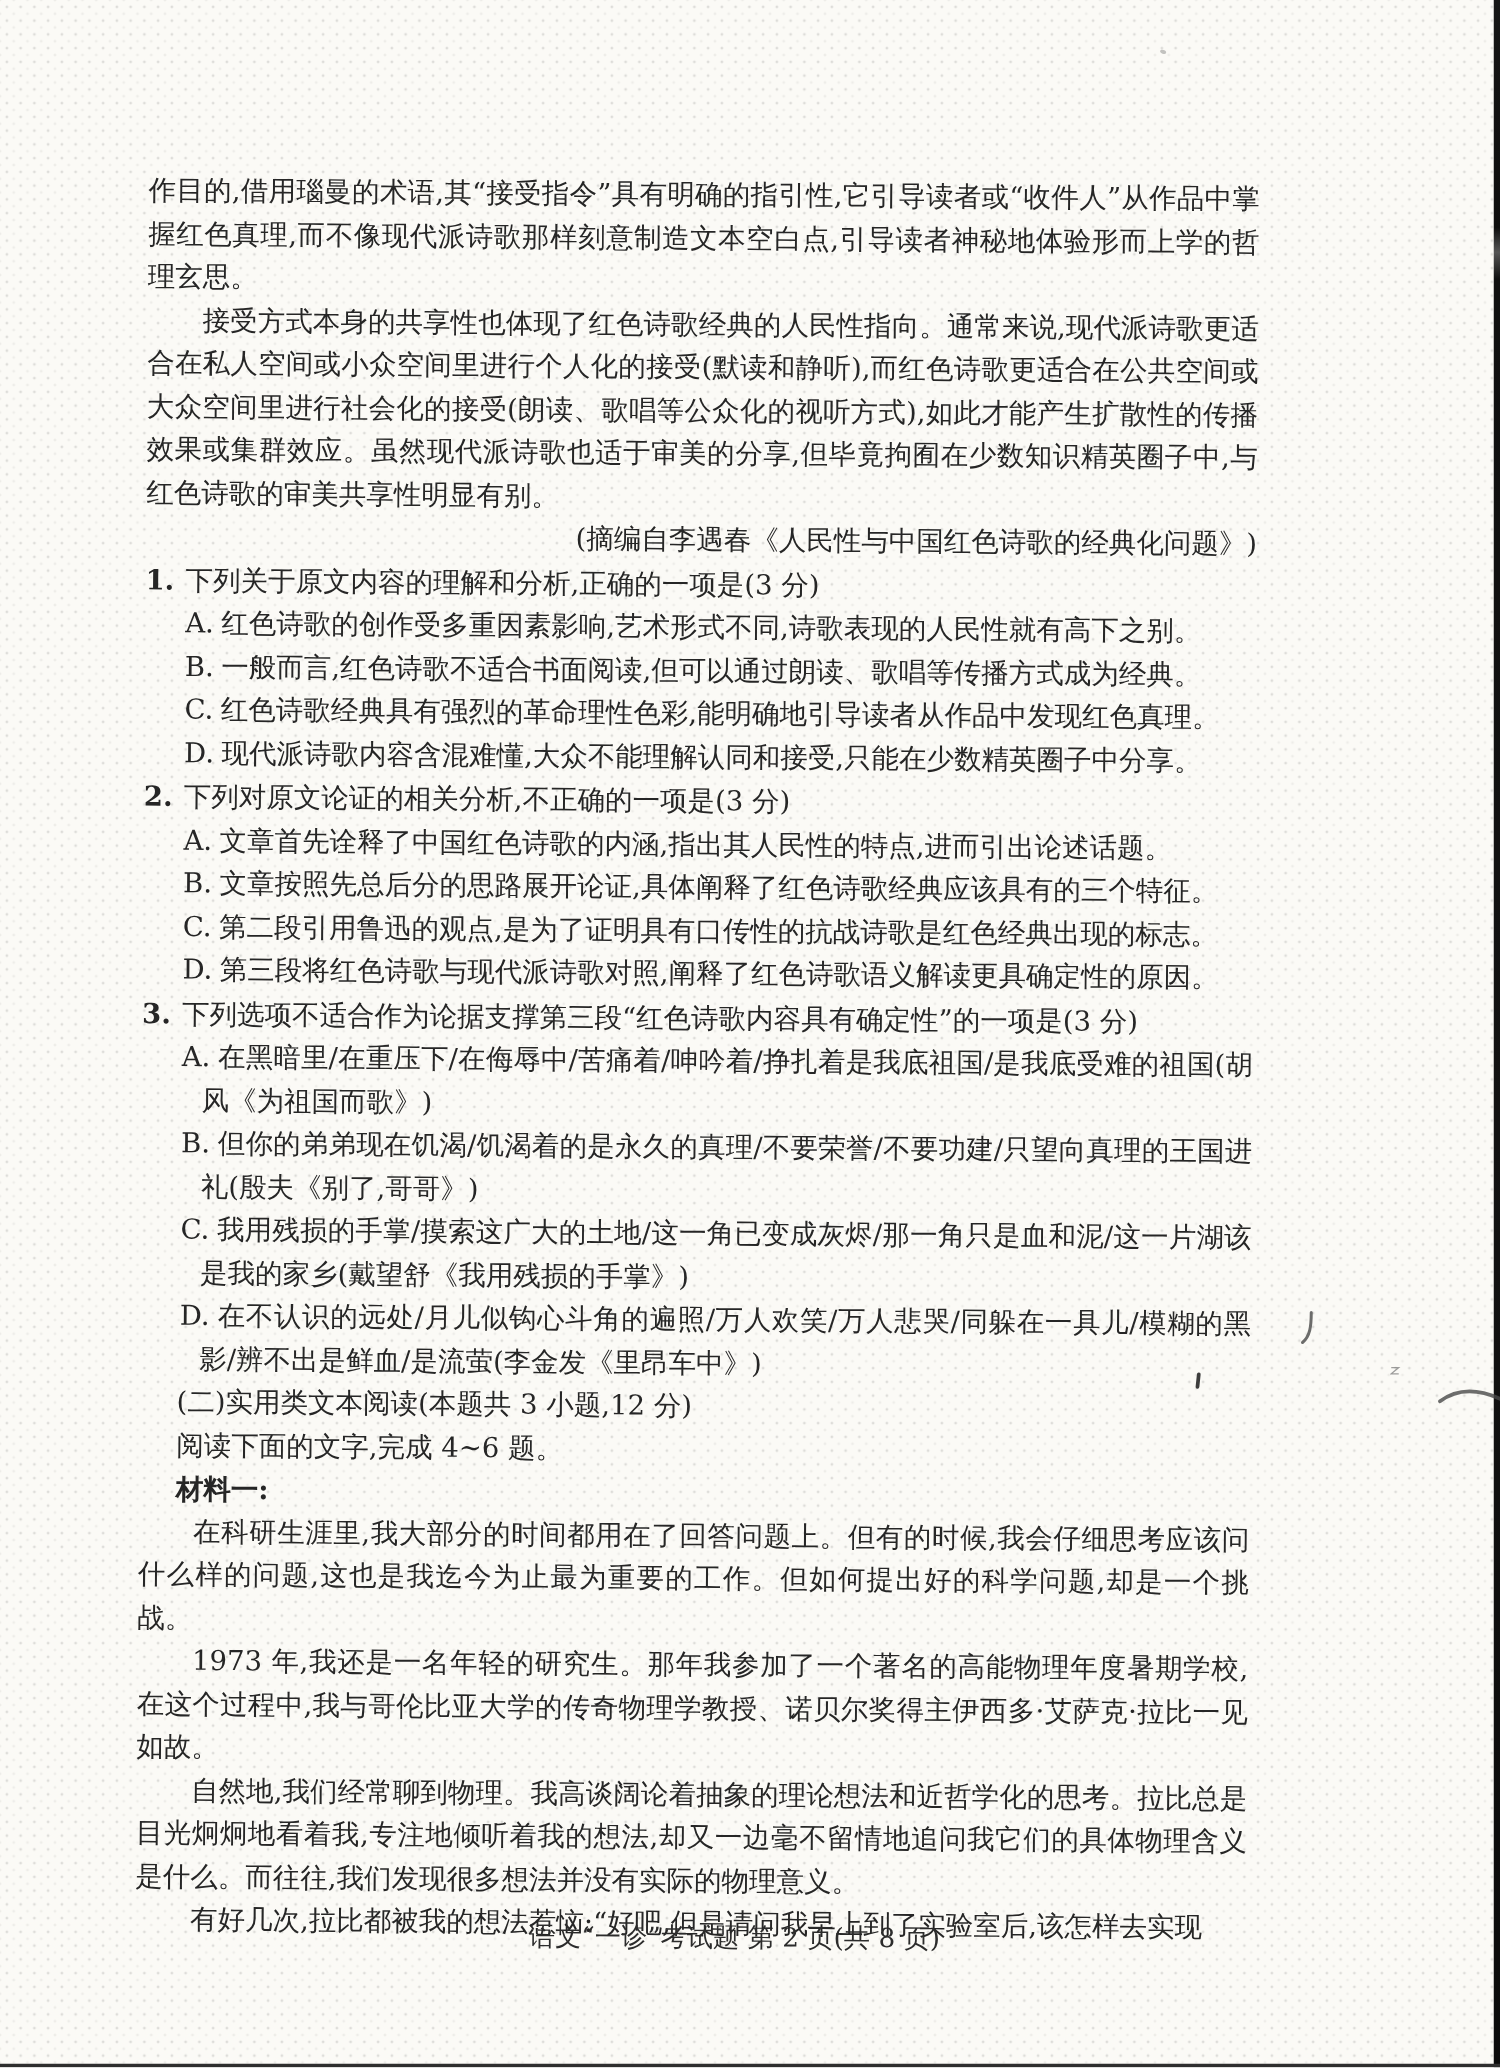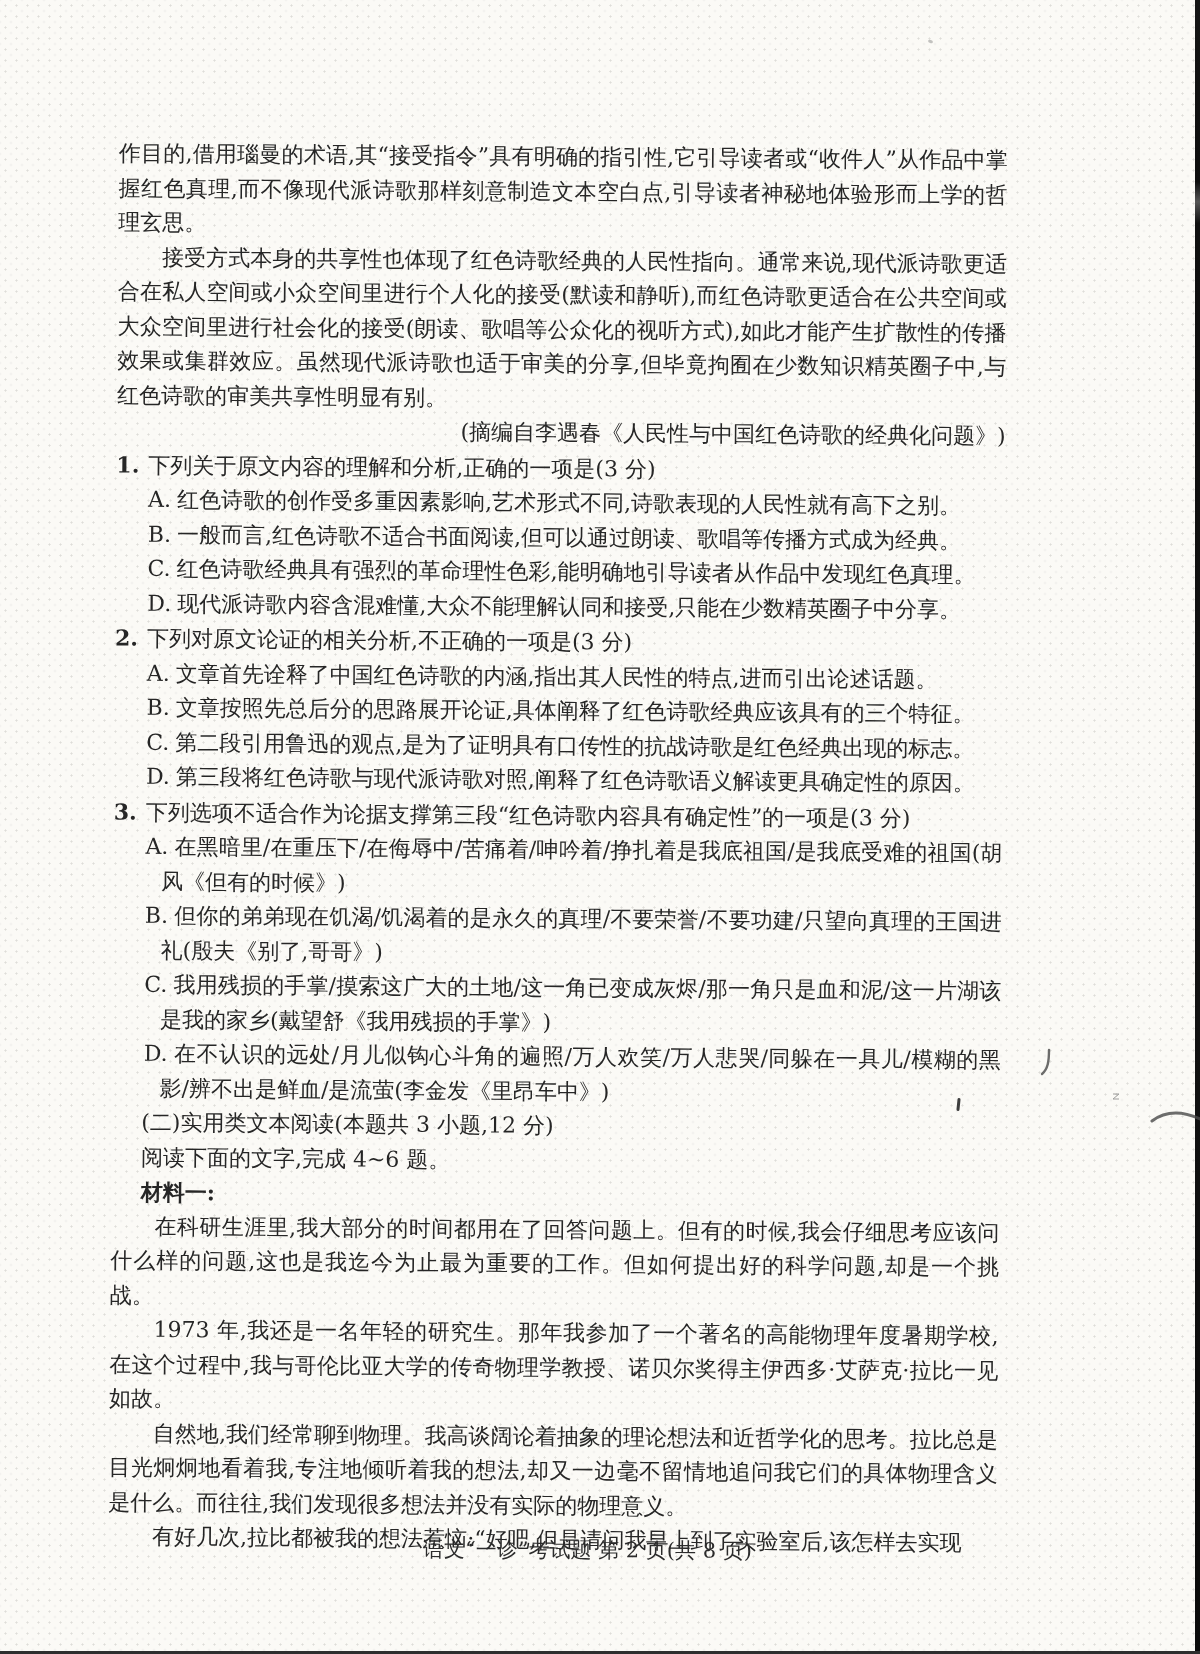--- a/index.html
+++ b/index.html
@@ -70,21 +70,21 @@
     <div class="question">
       <p class="stem"><span class="qnum">2.</span><span>下列对原文论证的相关分析,不正确的一项是(3 分)</span></p>
       <p class="option"><span class="olabel">A.</span><span>文章首先诠释了中国红色诗歌的内涵,指出其人民性的特点,进而引出论述话题。</span></p>
       <p class="option"><span class="olabel">B.</span><span>文章按照先总后分的思路展开论证,具体阐释了红色诗歌经典应该具有的三个特征。</span></p>
       <p class="option"><span class="olabel">C.</span><span>第二段引用鲁迅的观点,是为了证明具有口传性的抗战诗歌是红色经典出现的标志。</span></p>
       <p class="option"><span class="olabel">D.</span><span>第三段将红色诗歌与现代派诗歌对照,阐释了红色诗歌语义解读更具确定性的原因。</span></p>
     </div>
 
     <div class="question">
       <p class="stem"><span class="qnum">3.</span><span>下列选项不适合作为论据支撑第三段“红色诗歌内容具有确定性”的一项是(3 分)</span></p>
-      <p class="option"><span class="olabel">A.</span><span>在黑暗里/在重压下/在侮辱中/苦痛着/呻吟着/挣扎着是我底祖国/是我底受难的祖国(胡风《但有的时候》)</span></p>
+      <p class="option"><span class="olabel">A.</span><span>在黑暗里/在重压下/在侮辱中/苦痛着/呻吟着/挣扎着是我底祖国/是我底受难的祖国(胡风《为祖国而歌》)</span></p>
       <p class="option"><span class="olabel">B.</span><span>但你的弟弟现在饥渴/饥渴着的是永久的真理/不要荣誉/不要功建/只望向真理的王国进礼(殷夫《别了,哥哥》)</span></p>
       <p class="option"><span class="olabel">C.</span><span>我用残损的手掌/摸索这广大的土地/这一角已变成灰烬/那一角只是血和泥/这一片湖该是我的家乡(戴望舒《我用残损的手掌》)</span></p>
       <p class="option"><span class="olabel">D.</span><span>在不认识的远处/月儿似钩心斗角的遍照/万人欢笑/万人悲哭/同躲在一具儿/模糊的黑影/辨不出是鲜血/是流萤(李金发《里昂车中》)</span></p>
     </div>
 
     <p class="heading">(二)实用类文本阅读(本题共 3 小题,12 分)</p>
     <p class="heading">阅读下面的文字,完成 4~6 题。</p>
     <p class="material-label">材料一:</p>
     <p class="para indent">在科研生涯里,我大部分的时间都用在了回答问题上。但有的时候,我会仔细思考应该问什么样的问题,这也是我迄今为止最为重要的工作。但如何提出好的科学问题,却是一个挑战。</p>
     <p class="para indent">1973 年,我还是一名年轻的研究生。那年我参加了一个著名的高能物理年度暑期学校,在这个过程中,我与哥伦比亚大学的传奇物理学教授、诺贝尔奖得主伊西多·艾萨克·拉比一见如故。</p>

